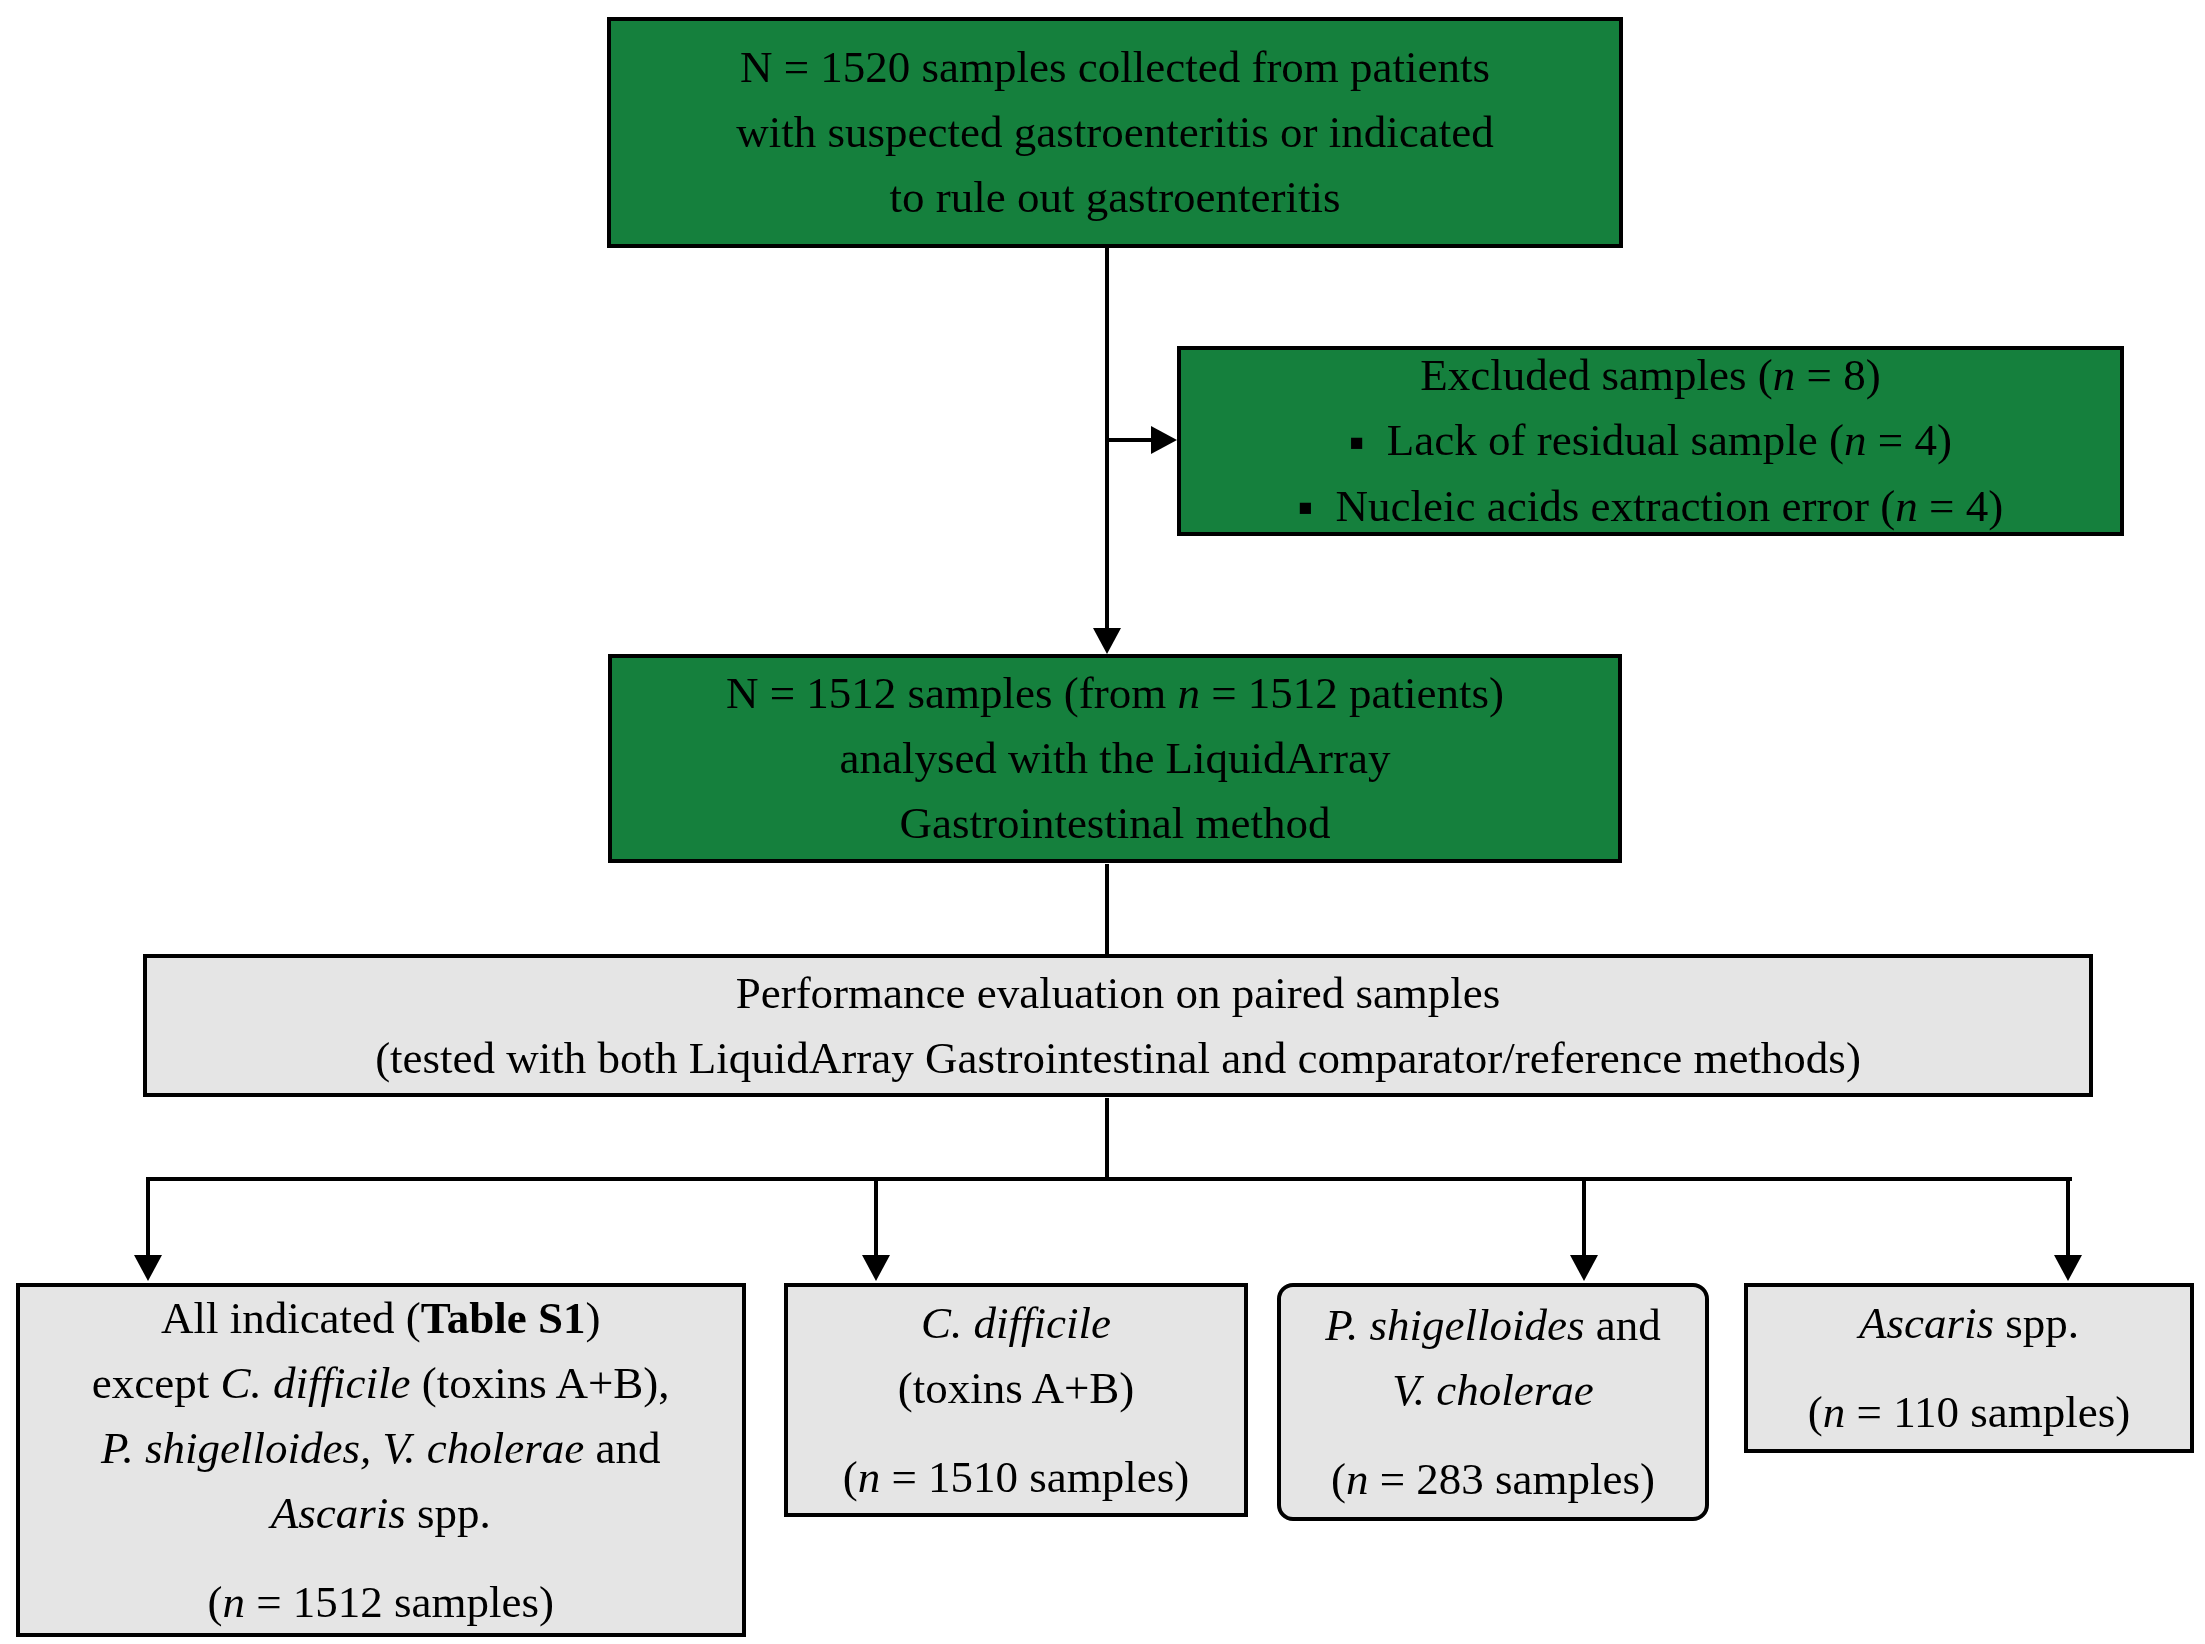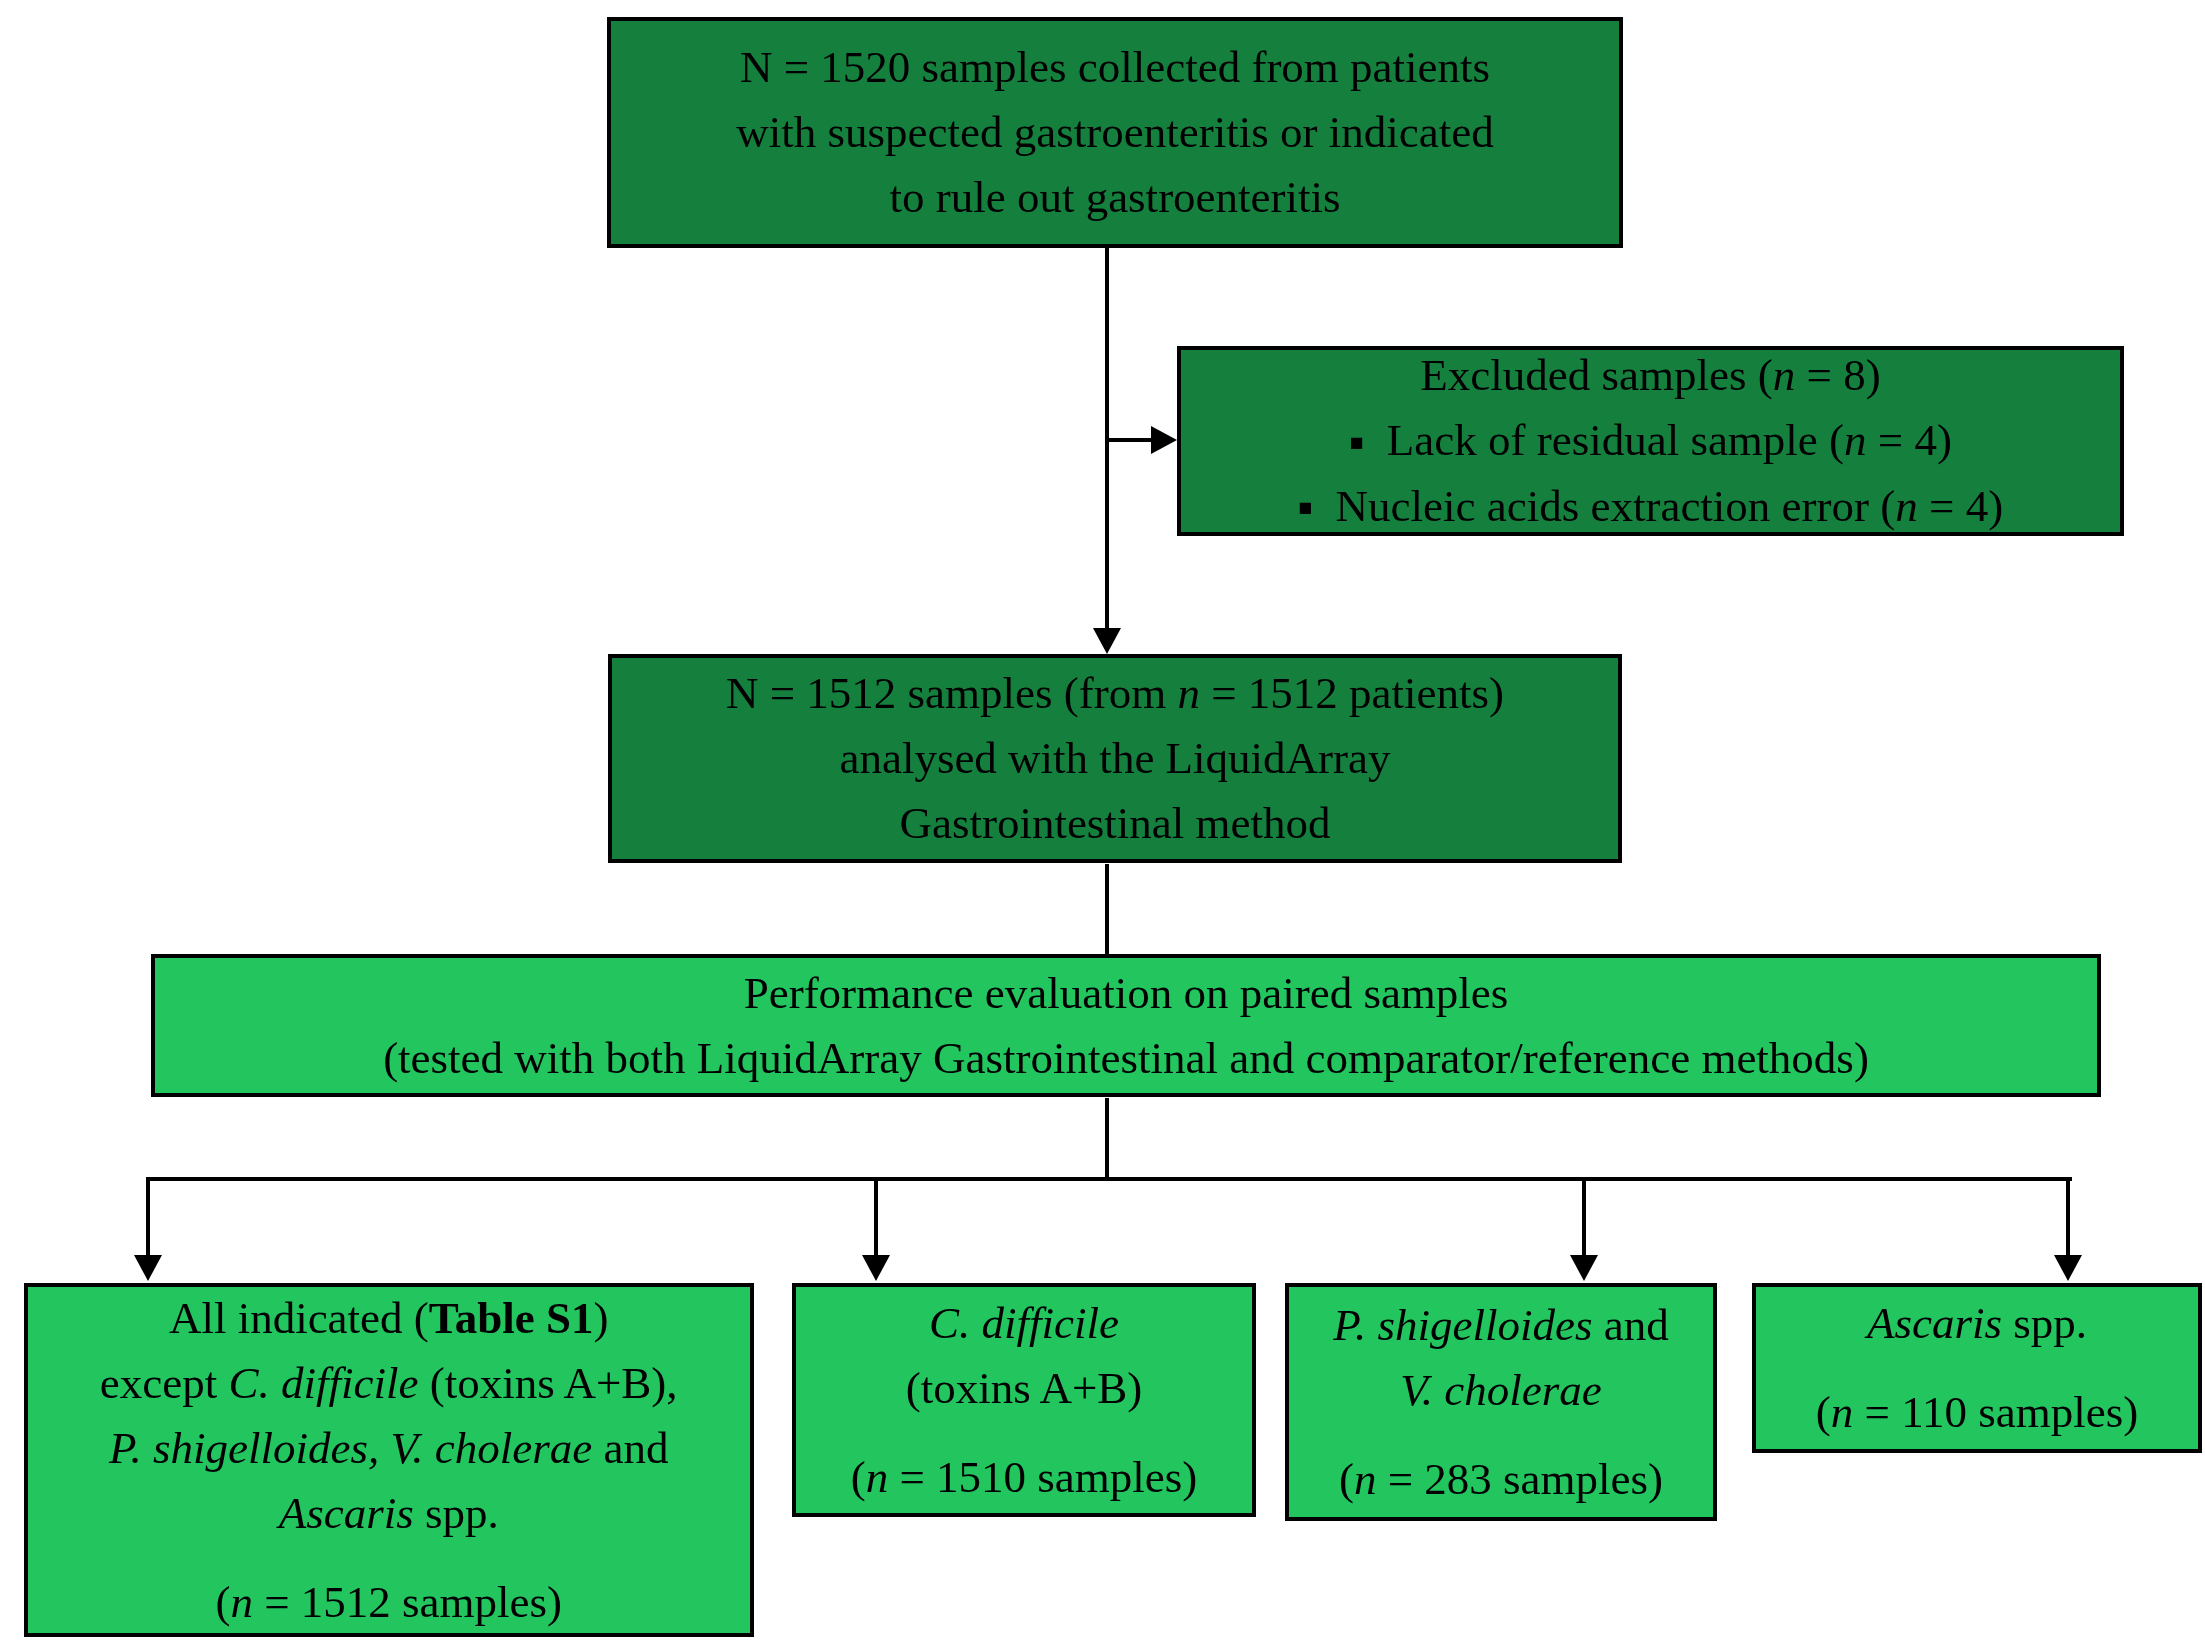--- a/index.html
+++ b/index.html
@@ -17,21 +17,21 @@
     box-sizing: border-box;
     border: 4.4px solid #000000;
     background: #15803d;
     display: flex;
     flex-direction: column;
     justify-content: center;
     align-items: center;
     text-align: center;
     line-height: 65px;
   }
-  .box.gray { background: #22c55e; margin-left: 8px; }
+  .box.gray { background: #e5e5e5; }
   .line { white-space: nowrap; }
   .line.gap { margin-top: 24px; text-align: center; }
   .it { font-style: italic; }
   .bd { font-weight: bold; }
   .bullet {
     font-family: "DejaVu Sans", sans-serif;
     font-size: 0.5em;
     vertical-align: 0.28em;
     margin-right: 1.0em;
   }
@@ -107,21 +107,21 @@
       <div class="line"><span class="it">Ascaris</span><span> spp.</span></div>
       <div class="line gap"><span>(</span><span class="it">n</span><span> = 1512 samples)</span></div>
     </div>
 
   <div class="box gray" style="left:784px; top:1283px; width:464px;  height:234px;">
       <div class="line"><span class="it">C. difficile</span></div>
       <div class="line"><span>(toxins A+B)</span></div>
       <div class="line gap"><span>(</span><span class="it">n</span><span> = 1510 samples)</span></div>
     </div>
 
-  <div class="box gray" style="left:1277px; top:1283px; width:432px;  height:238px;">
+  <div class="box gray" style="left:1277px; top:1283px; width:432px;  height:238px;border-radius:16px;">
       <div class="line"><span class="it">P. shigelloides</span><span> and</span></div>
       <div class="line"><span class="it">V. cholerae</span></div>
       <div class="line gap"><span>(</span><span class="it">n</span><span> = 283 samples)</span></div>
     </div>
 
   <div class="box gray" style="left:1744px; top:1283px; width:450px;  height:170px;">
       <div class="line"><span class="it">Ascaris</span><span> spp.</span></div>
       <div class="line gap"><span>(</span><span class="it">n</span><span> = 110 samples)</span></div>
     </div>
 

